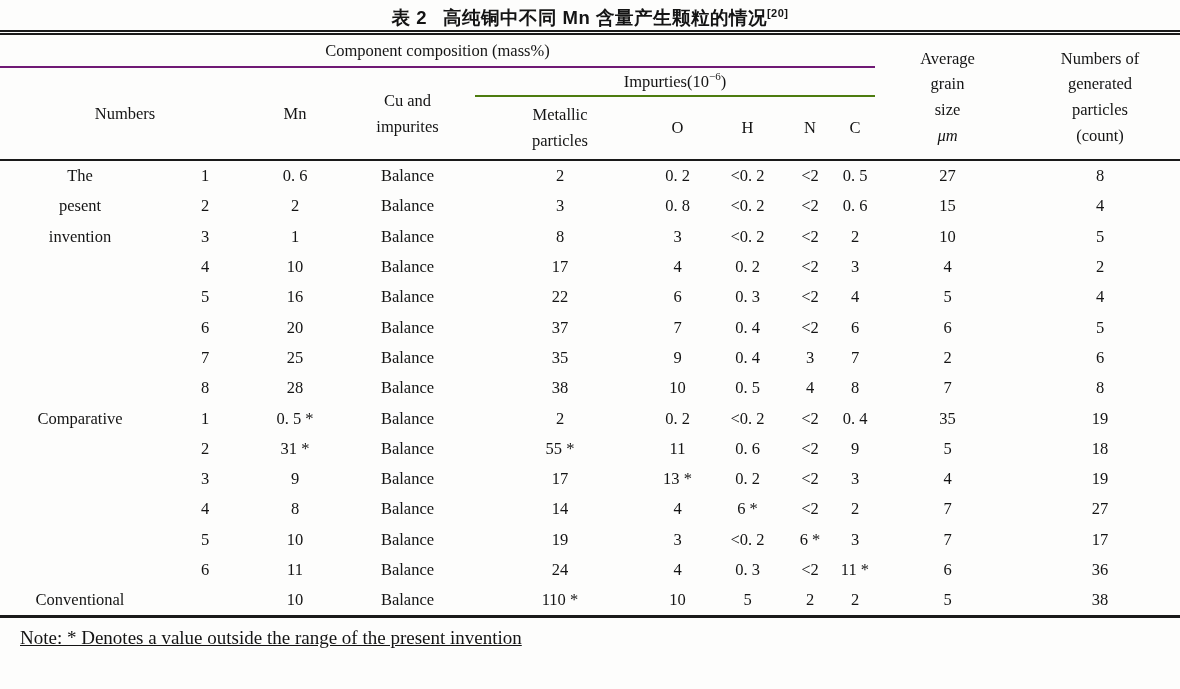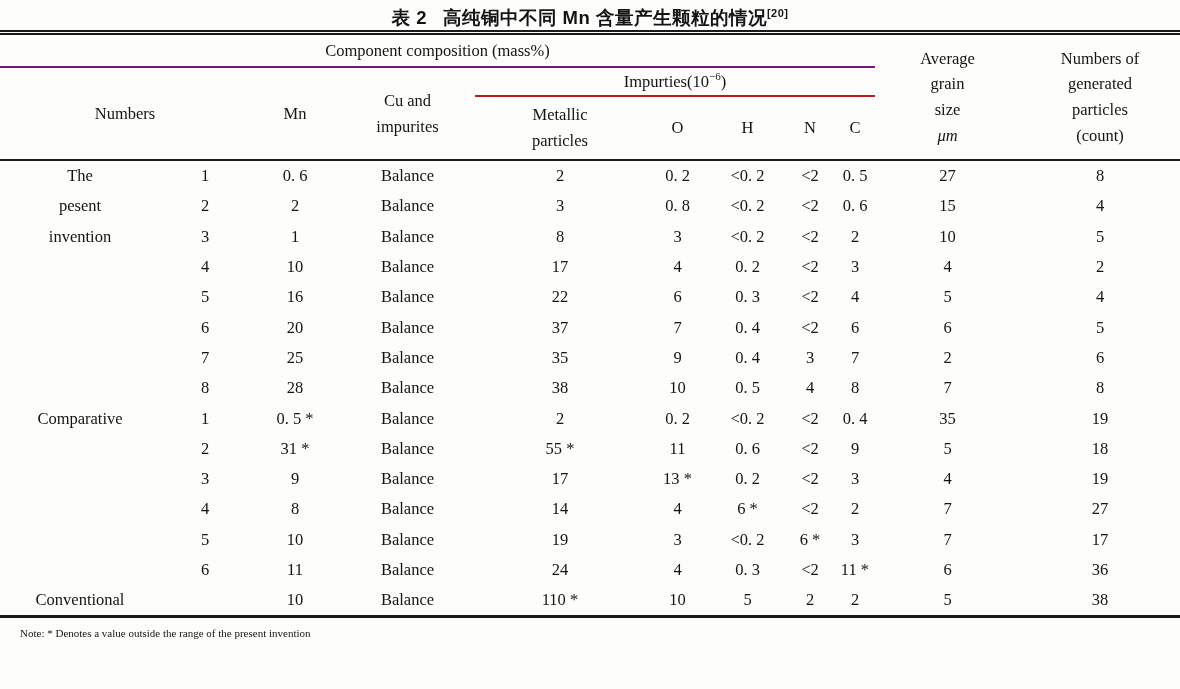--- a/index.html
+++ b/index.html
@@ -43,31 +43,32 @@
     font-weight: normal;
     text-align: center;
     vertical-align: middle;
     padding: 0;
     font-size: 16.5px;
     line-height: 1.45;
     overflow: hidden;
     white-space: nowrap;
   }
   tr.h1 th.cc  { border-bottom: 2px solid #701a75; height: 31px; }
-  th.imp       { border-bottom: 2px solid #b91c1c; height: 27px; }
+  th.imp       { border-bottom: 2px solid #4d7c0f; height: 27px; }
   tr.h3 th     { height: 62px; }
   tbody td     { height: 30.3px; }
   .hline { line-height: 1.55; font-family: Liberation Serif, serif; }
   .ital { font-style: italic; }
 
   
   .note {
-    font-size: 11px;
+    font-size: 19px;
     margin: 9px 0 0 20px;
     text-align: left;
+    text-decoration: underline;
   }
 </style>
 </head>
 <body>
 
 <div class="page">
 
   <div class="title-zh">
     <span>表 2</span><span class="tgap">高纯铜中不同 Mn 含量产生颗粒的情况</span><sup>[20]</sup>
   </div>

